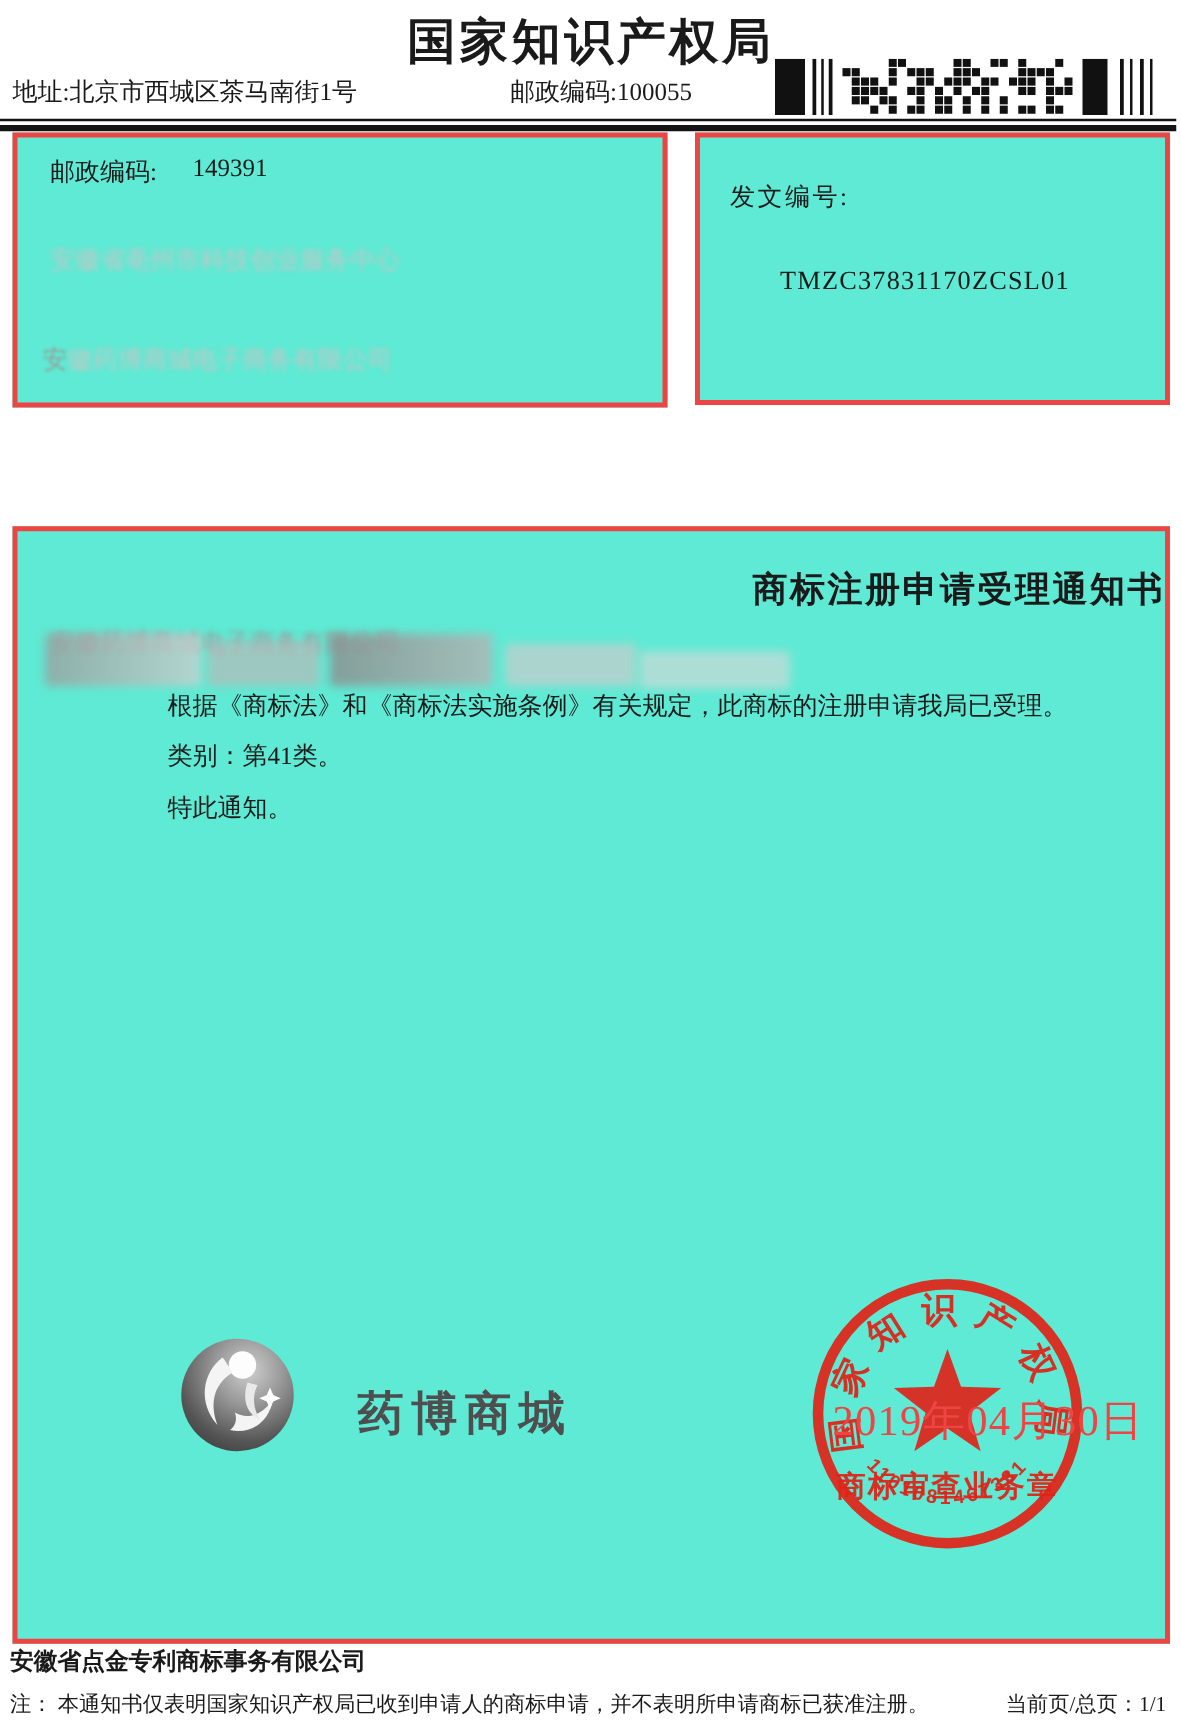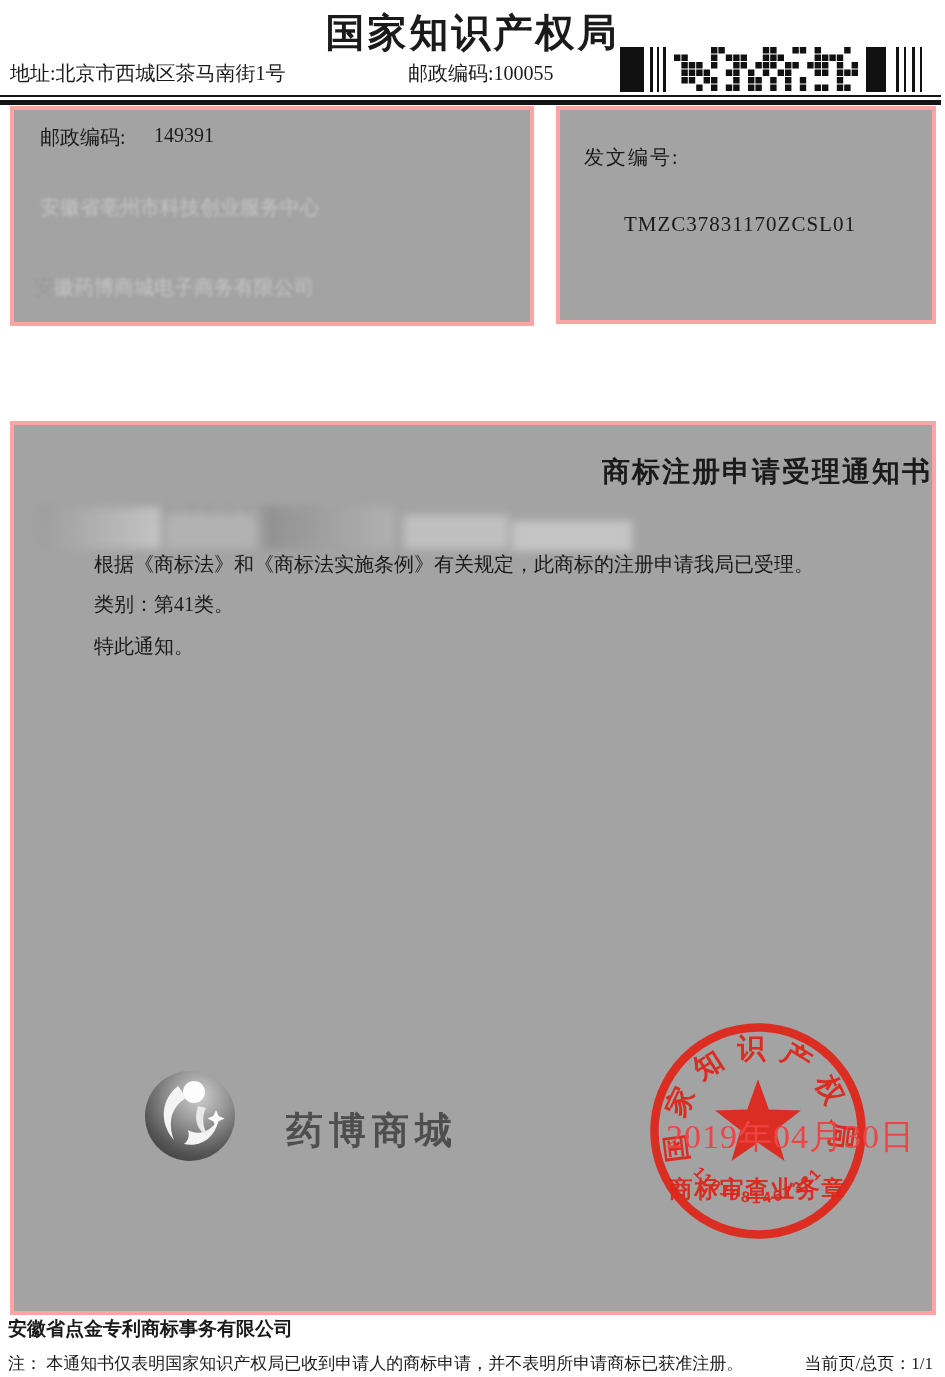--- a/index.html
+++ b/index.html
@@ -6,30 +6,30 @@
   #page{
     position:relative;width:945px;height:1377px;background:#fff;
     font-family:"Liberation Serif","DejaVu Serif",serif;color:#1a1a1a;overflow:hidden;
   }
   .abs{position:absolute;}
   .sans{font-family:"Liberation Sans","DejaVu Sans",sans-serif;margin-top:23px;}
   .org-title{left:0;top:6px;width:945px;text-align:center;font-size:39px;font-weight:bold;letter-spacing:3px;}
   .addr{left:10px;top:60px;font-size:20px;}
   .hpostal{left:408px;top:60px;font-size:20px;}
   .rule-double{left:0;top:95px;width:941px;height:3px;border-top:2px solid #141414;border-bottom:5px solid #141414;}
-  .box{border:4px solid #fca5a5;background:#a3a3a3;}
+  .box{border:4px solid #ef4444;background:#5eead4;}
   .box1{left:10px;top:106px;width:516px;height:212px;}
   .box2{left:556px;top:106px;width:372px;height:210px;}
   .box3{left:10px;top:344px;width:918px;height:52px;}
   .mainbox{left:10px;top:421px;width:918px;height:886px;}
   .lbl{font-size:20px;}
   .blur-light{color:#c6c6c6;filter:blur(1.6px);font-size:20px;white-space:nowrap;}
   .blur-mid{color:#9a9a9a;filter:blur(1.2px);}
   .notice-title{left:0;top:28px;width:918px;text-align:right;font-size:28px;font-weight:600;letter-spacing:2px;}
-  .body-line{font-size:20px;white-space:nowrap;}
+  .body-line{font-size:20px;white-space:nowrap;margin-left:40px;}
   .smudge{position:absolute;filter:blur(4px);border-radius:2px;}
   .seal-date{font-size:34px;color:#ef4444;letter-spacing:1px;white-space:nowrap;z-index:6;}
   .logo-text{font-size:37px;font-weight:bold;color:#4e4e4e;letter-spacing:6px;}
   .footer-agent{left:8px;top:1316px;font-size:19px;font-weight:600;}
   .footer-note{left:8px;top:1352px;font-size:17px;}
   .footer-page{right:12px;top:1352px;font-size:17px;}
 </style>
 </head>
 <body>
 

